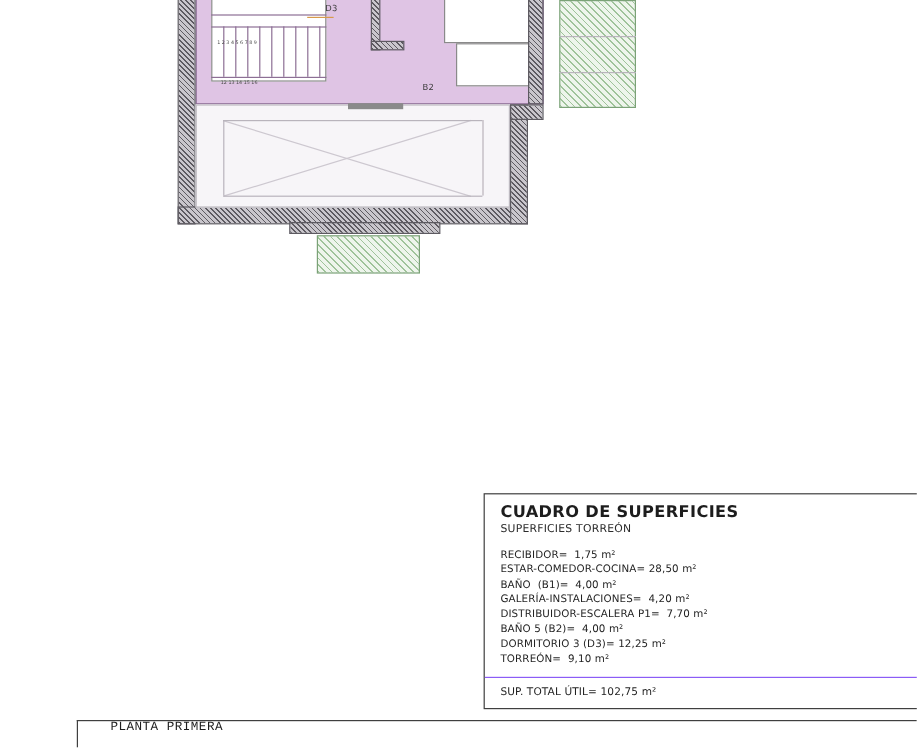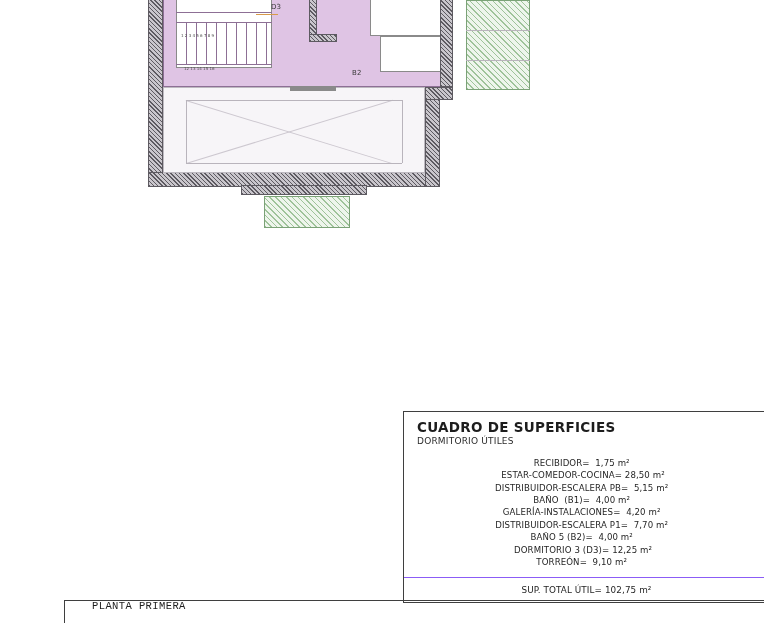--- a/index.html
+++ b/index.html
@@ -118,21 +118,21 @@
     font-size: 9px;
     color: #2b2b2b;
     letter-spacing: .2px;
     margin-top: 1px;
   }
   #table-rows {
     padding: 9px 13px 8px 13px;
   }
   .srow {
     display: flex;
-    justify-content: center;
+    justify-content: flex-start;
     font-size: 8.6px;
     color: #1f1f1f;
     line-height: 12.4px;
     letter-spacing: .1px;
   }
   .srow .s-name { white-space: pre; }
   .srow .s-val  { white-space: pre; min-width: 66px; }
   #table-total {
     border-top: 1px solid #8b5cf6;
     padding: 6px 13px 6px 13px;
@@ -222,35 +222,31 @@
   <div class="wall" style="left:290px; top:86px; width:46px; height:5px; background:#8a8a8a;"></div>
   <div class="wall-hatch" style="left:241px; top:185px; width:126px; height:10px;"></div>
 
   <div class="room-tag" style="left:271px; top:3px;">D3</div>
   <div class="room-tag" style="left:316px; top:69px;margin-left:36px;">B2</div>
 </div>
 
 <div id="surface-table">
   <div id="table-head">
     <div class="table-title">CUADRO DE SUPERFICIES</div>
-    <div class="table-subtitle">DORMITORIO ÚTILES</div>
+    <div class="table-subtitle">SUPERFICIES TORREÓN</div>
   </div>
 
   <div id="table-rows">
     <div class="srow">
       <span class="s-name">RECIBIDOR</span>
       <span class="s-val">=  1,75 m²</span>
     </div>
     <div class="srow">
       <span class="s-name">ESTAR-COMEDOR-COCINA</span>
       <span class="s-val">= 28,50 m²</span>
-    </div>
-    <div class="srow">
-      <span class="s-name">DISTRIBUIDOR-ESCALERA PB</span>
-      <span class="s-val">=  5,15 m²</span>
     </div>
     <div class="srow">
       <span class="s-name">BAÑO  (B1)</span>
       <span class="s-val">=  4,00 m²</span>
     </div>
     <div class="srow">
       <span class="s-name">GALERÍA-INSTALACIONES</span>
       <span class="s-val">=  4,20 m²</span>
     </div>
     <div class="srow">

